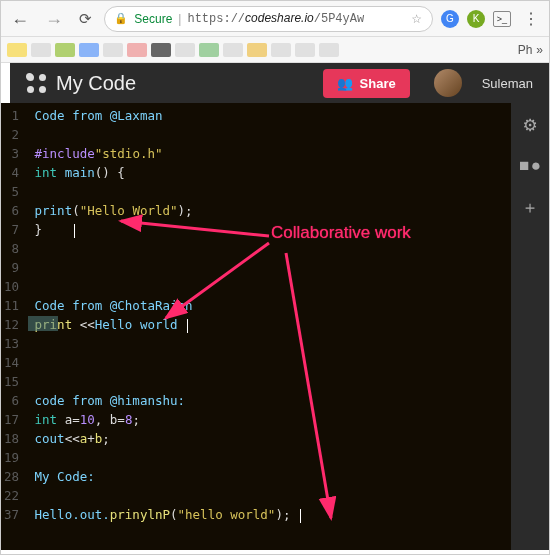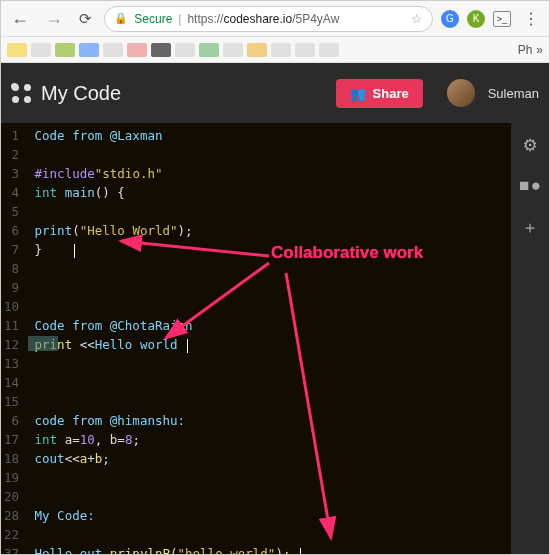--- a/index.html
+++ b/index.html
@@ -5,54 +5,54 @@
   * { box-sizing: border-box; margin: 0; padding: 0; }
   body { font-family: -apple-system, BlinkMacSystemFont, "Segoe UI", Arial, sans-serif; width: 550px; height: 555px; overflow: hidden; background: #fff; border: 1px solid #ccc; }
   .chrome-bar { height: 36px; display: flex; align-items: center; padding: 0 6px; gap: 8px; border-bottom: 1px solid #ddd; background: #f7f7f7; }
   .nav-arrow { color: #999; font-size: 18px; padding: 0 4px; cursor: pointer; }
   .nav-arrow.back { color: #555; }
   .reload { color: #555; font-size: 15px; padding: 0 4px; cursor: pointer; }
   .addr { flex: 1; display: flex; align-items: center; height: 26px; border: 1px solid #ccc; border-radius: 13px; padding: 0 10px; font-size: 12px; color: #333; gap: 6px; background: #fff; }
   .lock { color: #0a8a3a; font-size: 11px; }
   .secure { color: #0a8a3a; }
   .pipe { color: #aaa; }
-  .url-host { color: #222; }
-  .url-path { color: #666; }
+  .url-host { color: #222; font-style: italic; }
+  .url-path { color: #666; font-family: Liberation Mono, monospace; }
   .star { color: #999; margin-left: auto; }
   .ext-icon { width: 18px; height: 18px; border-radius: 50%; display: flex; align-items: center; justify-content: center; font-size: 10px; color: #fff; }
   .ext-g { background: #4285f4; }
   .ext-k { background: #7a2; }
   .ext-t { width: 18px; height: 16px; border: 1px solid #888; border-radius: 2px; font-size: 9px; color: #333; display:flex; align-items:center; justify-content:center; }
   .dots { color: #555; font-size: 16px; padding: 0 4px; cursor: pointer; }
   .bm-bar { height: 26px; display: flex; align-items: center; padding: 0 6px; gap: 4px; border-bottom: 1px solid #ddd; background: #f7f7f7; }
   .bm { width: 20px; height: 14px; border-radius: 2px; }
   .bm-more { margin-left: auto; display: flex; align-items: center; gap: 4px; color: #555; font-size: 12px; }
-  .app-header { height: 60px; background: #2b2b2b; display: flex; align-items: center; padding: 0 10px; gap: 10px; }
+  .app-header { height: 40px; background: #2b2b2b; display: flex; align-items: center; padding: 0 16px; gap: 10px; margin-left: 9px; }
   .logo { width: 20px; height: 20px; position: relative; }
   .logo::before, .logo::after { content: ""; position: absolute; width: 7px; height: 7px; background: #ddd; border-radius: 50%; }
   .logo::before { top: 1px; left: 1px; box-shadow: 12px 0 #ddd, 0 12px #ddd, 12px 12px #ddd; }
   .title { color: #eee; font-size: 20px; font-weight: 300; }
   .share-btn { margin-left: auto; background: #e6375a; color: #fff; border: none; border-radius: 4px; padding: 7px 14px; font-size: 13px; font-weight: 600; display: flex; align-items: center; gap: 6px; cursor: pointer; }
-  .user { display: flex; align-items: center; gap: 13px; color: #ddd; font-size: 13px; margin-left: 14px; }
+  .user { display: flex; align-items: center; gap: 20px; color: #ddd; font-size: 13px; margin-left: 14px; }
   .avatar { width: 28px; height: 28px; border-radius: 50%; background: linear-gradient(135deg,#b08968,#654321); }
   .work { display: flex; height: calc(555px - 36px - 26px - 46px); }
   .editor { flex: 1; background: #120c02; font-family: "Menlo","Consolas",monospace; font-size: 12.5px; line-height: 19px; position: relative; overflow: hidden; }
   .lines { padding-top: 3px; }
   .line { display: flex; }
   .gutter { width: 26px; text-align: right; color: #5a5a5a; padding-right: 8px; user-select: none; }
   .code { white-space: pre; }
   .tk-green { color: #7dd3fc; }
   .tk-purple { color: #b98fff; }
   .tk-teal { color: #3fc6b7; }
   .tk-gold { color: #d6c25a; }
   .tk-white { color: #ddd; }
   .tk-paleyellow { color: #e6e07a; margin-top: 44px; }
   .cursor { display:inline-block; width:1px; height:14px; background:#fff; vertical-align:middle; margin-left:2px; }
   .overlay { position: absolute; inset: 0; pointer-events: none; }
-  .annot { position: absolute; left: 270px; top: 120px; color: #ff2a6d; font-weight: 700; font-size: 17px; font-family: Arial, sans-serif; text-shadow: 0 0 1px #ff2a6d; }
+  .annot { position: absolute; left: 270px; top: 120px; color: #ff2a6d; font-weight: 400; font-size: 17px; font-family: Arial, sans-serif; text-shadow: 0 0 1px #ff2a6d; }
   .sidetools { width: 38px; background: #2b2b2b; display: flex; flex-direction: column; align-items: center; padding-top: 12px; gap: 20px; }
   .tool { color: #aaa; font-size: 17px; cursor: pointer; }
   .sel { position:absolute; background: rgba(80,130,130,0.55); height:15px; }
 </style>
 </head>
 <body>
 
 <div class="chrome-bar">
   <span class="nav-arrow back">←</span>
   <span class="nav-arrow">→</span>
@@ -180,24 +180,20 @@
         </div>
       <div class="line">
           <span class="gutter">18</span>
           <span class="code"> <span class="tk-green">cout</span><span class="tk-white">&lt;&lt;</span><span class="tk-paleyellow">a</span><span class="tk-white">+</span><span class="tk-paleyellow">b</span><span class="tk-white">;</span></span>
         </div>
       <div class="line">
           <span class="gutter">19</span>
           <span class="code"></span>
         </div>
       <div class="line">
-          <span class="gutter">20</span>
-          <span class="code"></span>
-        </div>
-      <div class="line">
           <span class="gutter">28</span>
           <span class="code"> <span class="tk-green">My Code:</span></span>
         </div>
       <div class="line">
           <span class="gutter">22</span>
           <span class="code"></span>
         </div>
       <div class="line">
           <span class="gutter">37</span>
           <span class="code"> <span class="tk-green">Hello.out.</span><span class="tk-paleyellow">prinylnP</span><span class="tk-white">(</span><span class="tk-gold">"hello world"</span><span class="tk-white">);</span> <span class="cursor"></span></span>

